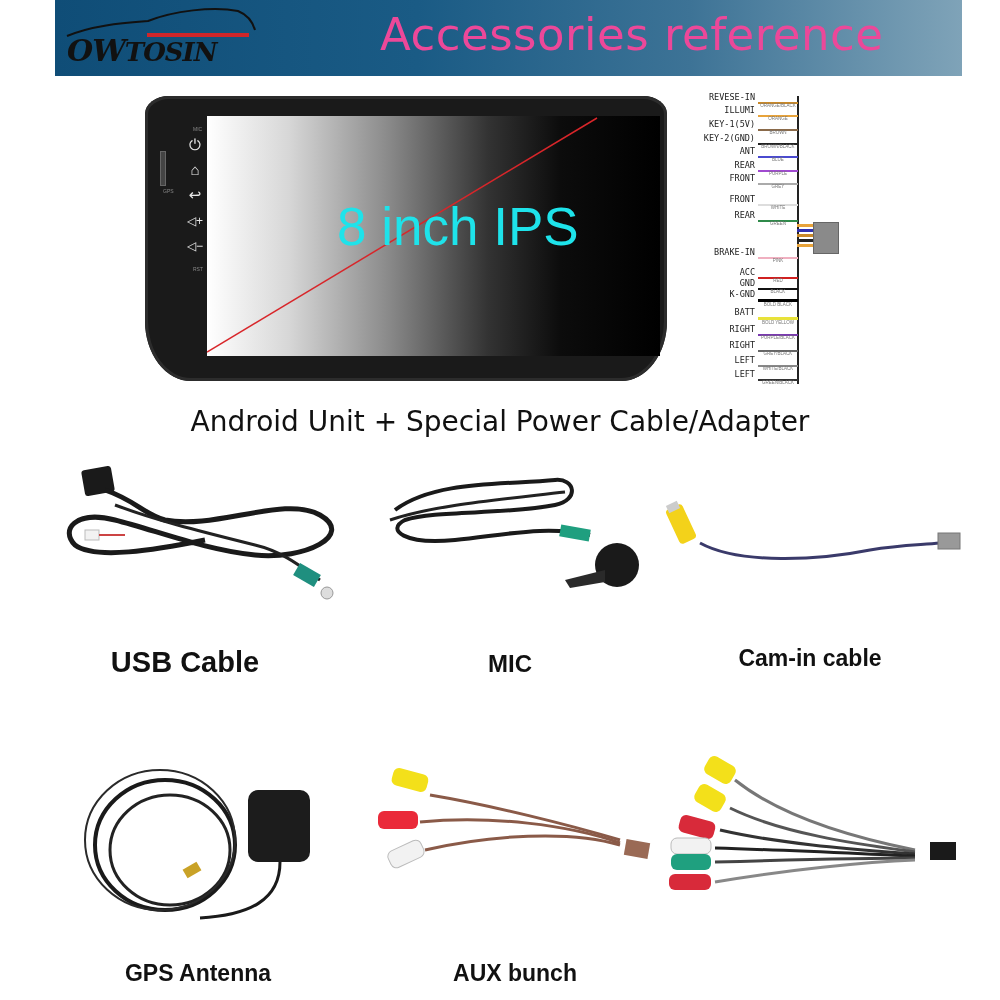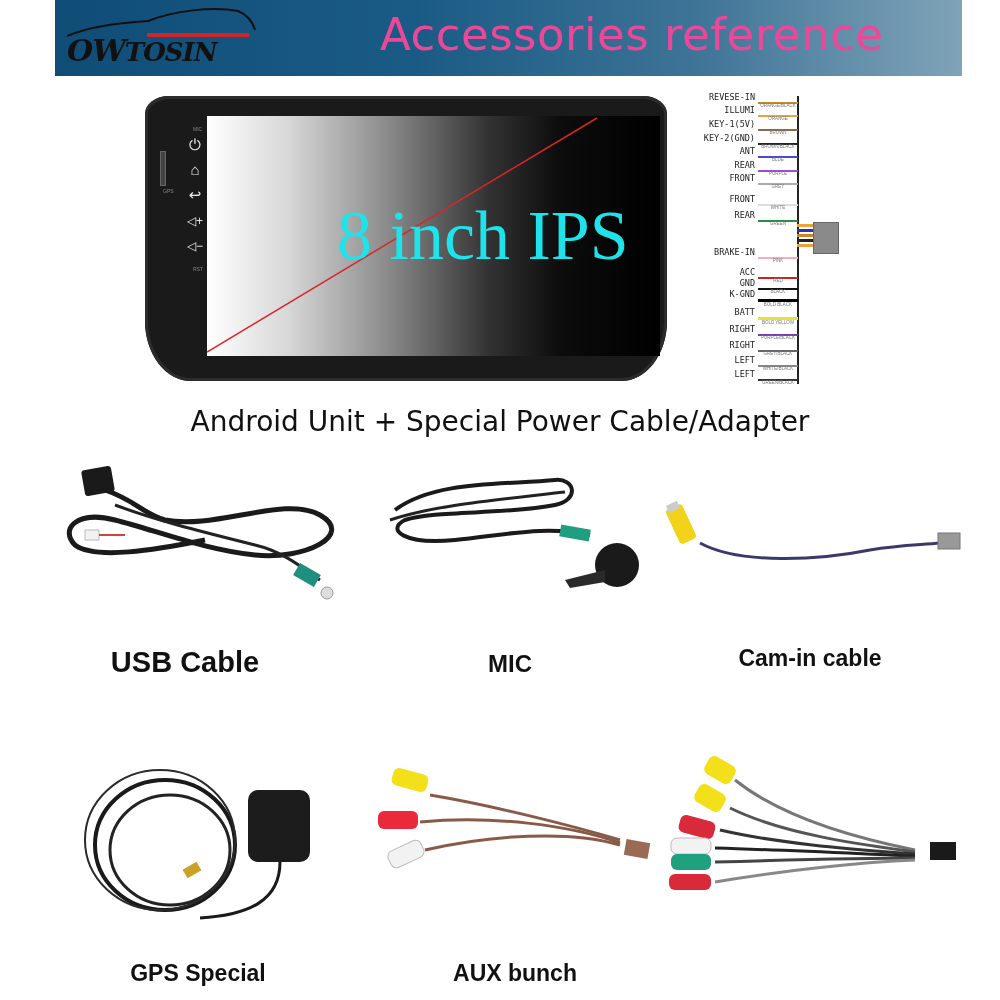--- a/index.html
+++ b/index.html
@@ -15,21 +15,21 @@
   #logo-red { position:absolute; left:84px; top:30px; width:102px; height:4px; background:#d0262a; }
   #header-title { left:380px; top:8px; font-family:"DejaVu Sans", sans-serif; font-size:45px; color:#ec4899; letter-spacing:0.5px; white-space:nowrap; }
 
   
   #unit { left:145px; top:96px; width:522px; height:285px; }
   #unit-bezel { position:absolute; left:0; top:0; width:522px; height:285px; background:#1a1a1a;
     border-radius:24px 24px 46px 46px / 18px 18px 60px 60px; box-shadow: inset 0 0 0 3px #2c2c2c; }
   #unit-screen { position:absolute; left:62px; top:20px; width:453px; height:240px;
     background: linear-gradient(90deg, #ffffff 0%, #d7d7d7 18%, #8a8a8a 40%, #333 62%, #0c0c0c 78%, #000 100%); }
   #unit-screen svg { position:absolute; left:0; top:0; }
-  #screen-label { position:absolute; left:130px; top:80px; font-family:Liberation Serif, serif; font-size:70px; color:#1ee3ea; white-space:nowrap; }
+  #screen-label { position:absolute; left:130px; top:80px; font-family:Liberation Sans, sans-serif; font-size:53px; color:#1ee3ea; white-space:nowrap; }
   .side-btn { position:absolute; left:40px; width:20px; height:18px; color:#e8e8e8; font-size:15px; text-align:center; line-height:18px; }
   .tiny-label { position:absolute; color:#888; font-size:5px; }
   #sd-slot { position:absolute; left:15px; top:55px; width:4px; height:33px; background:#444; border:1px solid #666; }
 
   
   #wiring { left:700px; top:88px; width:150px; height:300px; }
   .wire-row { position:absolute; left:0; width:120px; height:14px; }
   .wire-name { position:absolute; right:65px; top:0; font-family:"DejaVu Sans Mono", monospace; font-size:8.5px; color:#222; white-space:nowrap; }
   .wire-line { position:absolute; left:58px; width:40px; top:10px; height:2px; }
   .wire-color { position:absolute; left:58px; width:40px; top:11px; font-size:4.5px; color:#777; text-align:center; white-space:nowrap; }
@@ -217,21 +217,21 @@
 
 <div class="acc" style="left:80px;top:760px;width:270px;height:235px">
   <svg class="acc-img" width="270" height="170">
     <ellipse cx="85" cy="85" rx="70" ry="65" stroke="#1a1a1a" stroke-width="4" fill="none"></ellipse>
     <ellipse cx="90" cy="90" rx="60" ry="55" stroke="#222" stroke-width="3" fill="none"></ellipse>
     <ellipse cx="80" cy="80" rx="75" ry="70" stroke="#2a2a2a" stroke-width="2" fill="none"></ellipse>
     <rect x="104" y="105" width="16" height="10" fill="#c9a227" transform="rotate(-30 112 110)"></rect>
     <rect x="168" y="30" width="62" height="72" rx="10" fill="#1c1c1c"></rect>
     <path d="M200,102 C200,140 170,155 120,158" stroke="#1a1a1a" stroke-width="3" fill="none"></path>
   </svg>
-  <div class="acc-label" style="top:200px;font-size:23px;left:-22px;width:280px">GPS Special</div>
+  <div class="acc-label" style="top:200px;font-size:23px;left:-22px;width:280px">GPS Antenna</div>
 </div>
 
 <div class="acc" style="left:370px;top:765px;width:290px;height:230px">
   <svg class="acc-img" width="290" height="130">
     <rect x="22" y="6" width="36" height="18" rx="6" fill="#f3e01a" transform="rotate(15 40 15)"></rect>
     <rect x="8" y="46" width="40" height="18" rx="6" fill="#ea2a3a"></rect>
     <rect x="18" y="80" width="36" height="18" rx="6" fill="#f2f2f2" stroke="#bbb" transform="rotate(-25 36 89)"></rect>
     <path d="M60,30 C120,40 200,60 250,75" stroke="#8a5a48" stroke-width="3" fill="none"></path>
     <path d="M50,57 C120,50 200,60 250,78" stroke="#8a5a48" stroke-width="3" fill="none"></path>
     <path d="M55,85 C120,70 200,65 250,80" stroke="#8a5a48" stroke-width="3" fill="none"></path>

